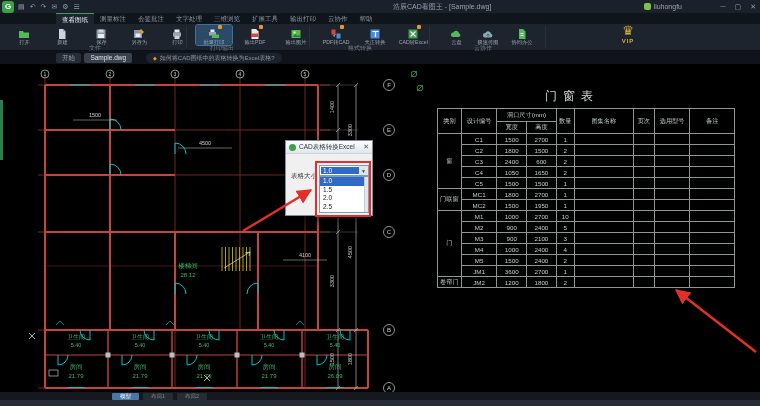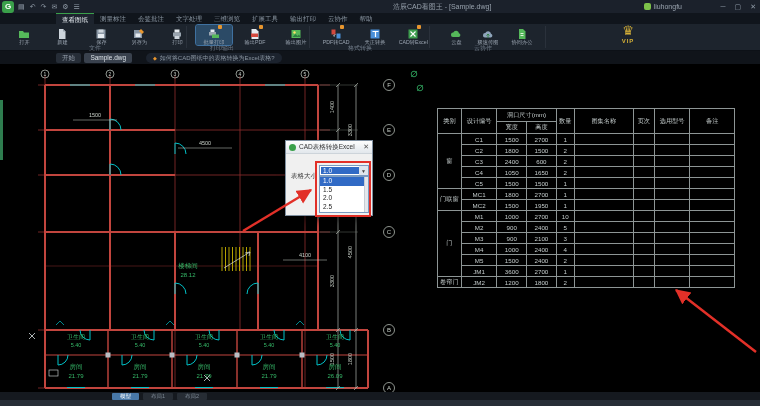--- a/index.html
+++ b/index.html
@@ -398,20 +398,21 @@
           <text x="389" y="268" fill="#c9d1c9" font-size="6" text-anchor="middle" font-family="Liberation Sans, sans-serif">B</text>
           <text x="389" y="326" fill="#c9d1c9" font-size="6" text-anchor="middle" font-family="Liberation Sans, sans-serif">A</text>
           <text x="45" y="12" fill="#c9d1c9" font-size="5" text-anchor="middle" font-family="Liberation Sans, sans-serif">1</text>
           <text x="110" y="12" fill="#c9d1c9" font-size="5" text-anchor="middle" font-family="Liberation Sans, sans-serif">2</text>
           <text x="175" y="12" fill="#c9d1c9" font-size="5" text-anchor="middle" font-family="Liberation Sans, sans-serif">3</text>
           <text x="240" y="12" fill="#c9d1c9" font-size="5" text-anchor="middle" font-family="Liberation Sans, sans-serif">4</text>
           <text x="305" y="12" fill="#c9d1c9" font-size="5" text-anchor="middle" font-family="Liberation Sans, sans-serif">5</text>
         </g>
     </svg>
 
+    <div id="sched-title">门窗表</div>
     <table id="sched">
       <colgroup>
         <col style="width:8%">
           <col style="width:12%">
           <col style="width:10%">
           <col style="width:10%">
         <col style="width:6%">
           <col style="width:20%">
           <col style="width:7%">
           <col style="width:12%">

